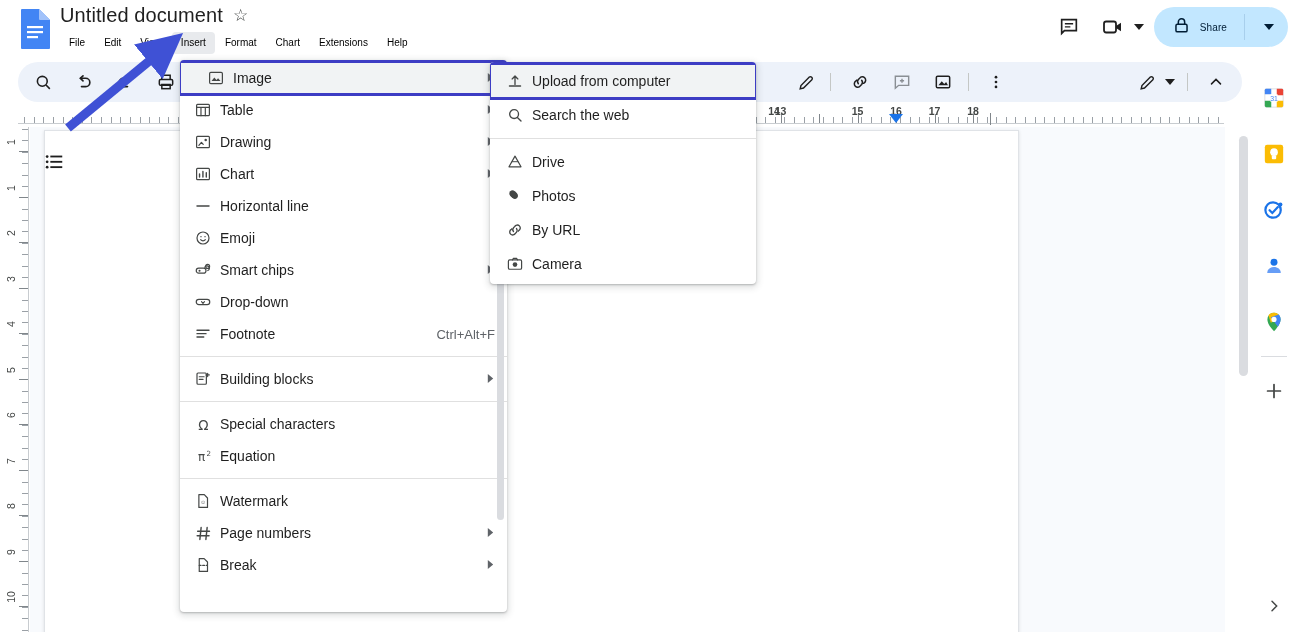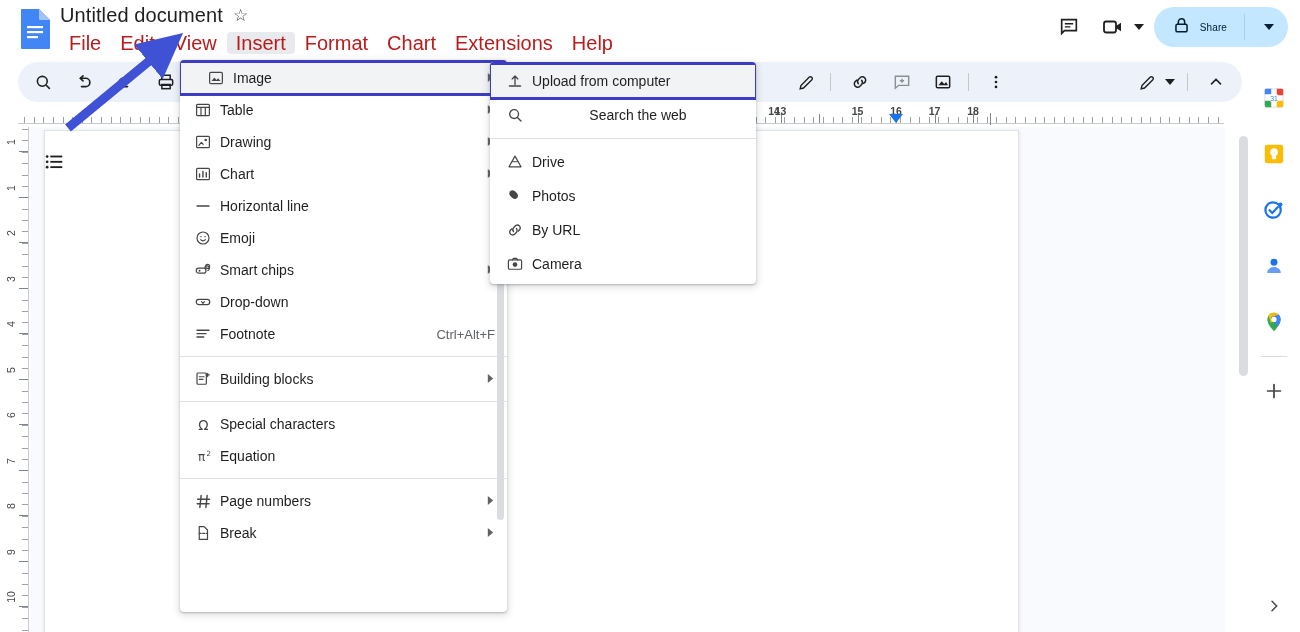--- a/index.html
+++ b/index.html
@@ -13,21 +13,21 @@
 
   
   .header { position:absolute; top:0; left:0; width:1300px; height:56px; background:#fff; }
   .docs-logo { position:absolute; left:18px; top:8px; width:34px; height:42px; }
   .doc-title-row { position:absolute; left:60px; top:4px; display:flex; align-items:center; gap:10px; }
   .doc-title { font-size:20px; color:#1f1f1f; letter-spacing:0.1px; }
   .star-icon { font-size:17px; color:#444746; cursor:pointer; }
 
   .menubar { position:absolute; left:60px; top:32px; display:flex; align-items:center; gap:1px; }
   .menu-item {
-    font-size:20px; color:#b91c1c; padding:2px 9px; border-radius:4px; cursor:pointer;
+    font-size:10px; color:#000000; padding:2px 9px; border-radius:4px; cursor:pointer;
     line-height:18px;
   }
   .menu-item.active { background:#e8eaed; }
 
   .header-right { position:absolute; right:12px; top:4px; display:flex; align-items:center; gap:6px; height:46px; }
   .hdr-icon-btn {
     width:38px; height:38px; border-radius:50%; display:flex; align-items:center; justify-content:center;
     cursor:pointer; color:#1f1f1f;
   }
   .meet-group { display:flex; align-items:center; gap:2px; padding-right:4px; }
@@ -696,20 +696,30 @@
               <text x="9" y="18" font-size="15" text-anchor="middle" fill="#444746" font-family="DejaVu Sans, sans-serif">π</text>
               <text x="18" y="11" font-size="9" text-anchor="middle" fill="#444746" font-family="DejaVu Sans, sans-serif">2</text>
             </svg>
           </span>
         <span class="mi-label">Equation</span>
 
       </div>
         <div class="msep"></div>
         <div class="mrow">
         <span class="mi-icon">
+            <svg width="18" height="18" viewBox="0 0 24 24" fill="none" stroke="#444746" stroke-width="1.6" stroke-linecap="round" stroke-linejoin="round">
+              <path d="M6.5 3.5h7.2L18 8v12.5H6.5z"></path>
+              <text x="12" y="16" font-size="7.5" text-anchor="middle" fill="#444746" stroke="none" font-family="Liberation Sans, sans-serif">☺</text>
+            </svg>
+          </span>
+        <span class="mi-label">Watermark</span>
+
+      </div>
+        <div class="mrow">
+        <span class="mi-icon">
             <svg width="19" height="19" viewBox="0 0 24 24" stroke="#444746" stroke-width="1.8" stroke-linecap="round">
               <path d="M9 4.5L7.4 19.5M16.6 4.5L15 19.5M4.6 9.2h15M4 14.8h15"></path>
             </svg>
           </span>
         <span class="mi-label">Page numbers</span>
 
         <span class="mi-arrow"><svg width="9" height="9" viewBox="0 0 10 10">
               <path d="M2,0 L8,5 L2,10 z" fill="#5f6368"></path>
             </svg></span>
       </div>
@@ -742,21 +752,21 @@
         <span class="mi-label" style="line-height: 34px;">Upload from computer</span>
 
       </div>
         <div class="mrow" style="height: 34px; padding: 0px 12px 0px 16px;">
         <span class="mi-icon">
             <svg width="18" height="18" viewBox="0 0 24 24" fill="none" stroke="#444746" stroke-width="1.6" stroke-linecap="round" stroke-linejoin="round">
               <circle cx="10.8" cy="10.8" r="5.9" stroke-width="1.8"></circle>
               <path d="M15.2 15.2L20 20" stroke-width="1.8"></path>
             </svg>
           </span>
-        <span class="mi-label" style="line-height: 34px; text-align: center;">Search the web</span>
+        <span class="mi-label" style="line-height: 34px;">Search the web</span>
 
       </div>
         <div class="msep"></div>
         <div class="mrow" style="height: 34px; padding: 0px 12px 0px 16px;">
         <span class="mi-icon">
             <svg width="18" height="18" viewBox="0 0 24 24" fill="none" stroke="#444746" stroke-width="1.6" stroke-linecap="round" stroke-linejoin="round">
               <path d="M12 4.2L20 18.4H4z"></path>
               <path d="M8.2 11.6h7.6" stroke-width="1.3"></path>
             </svg>
           </span>

